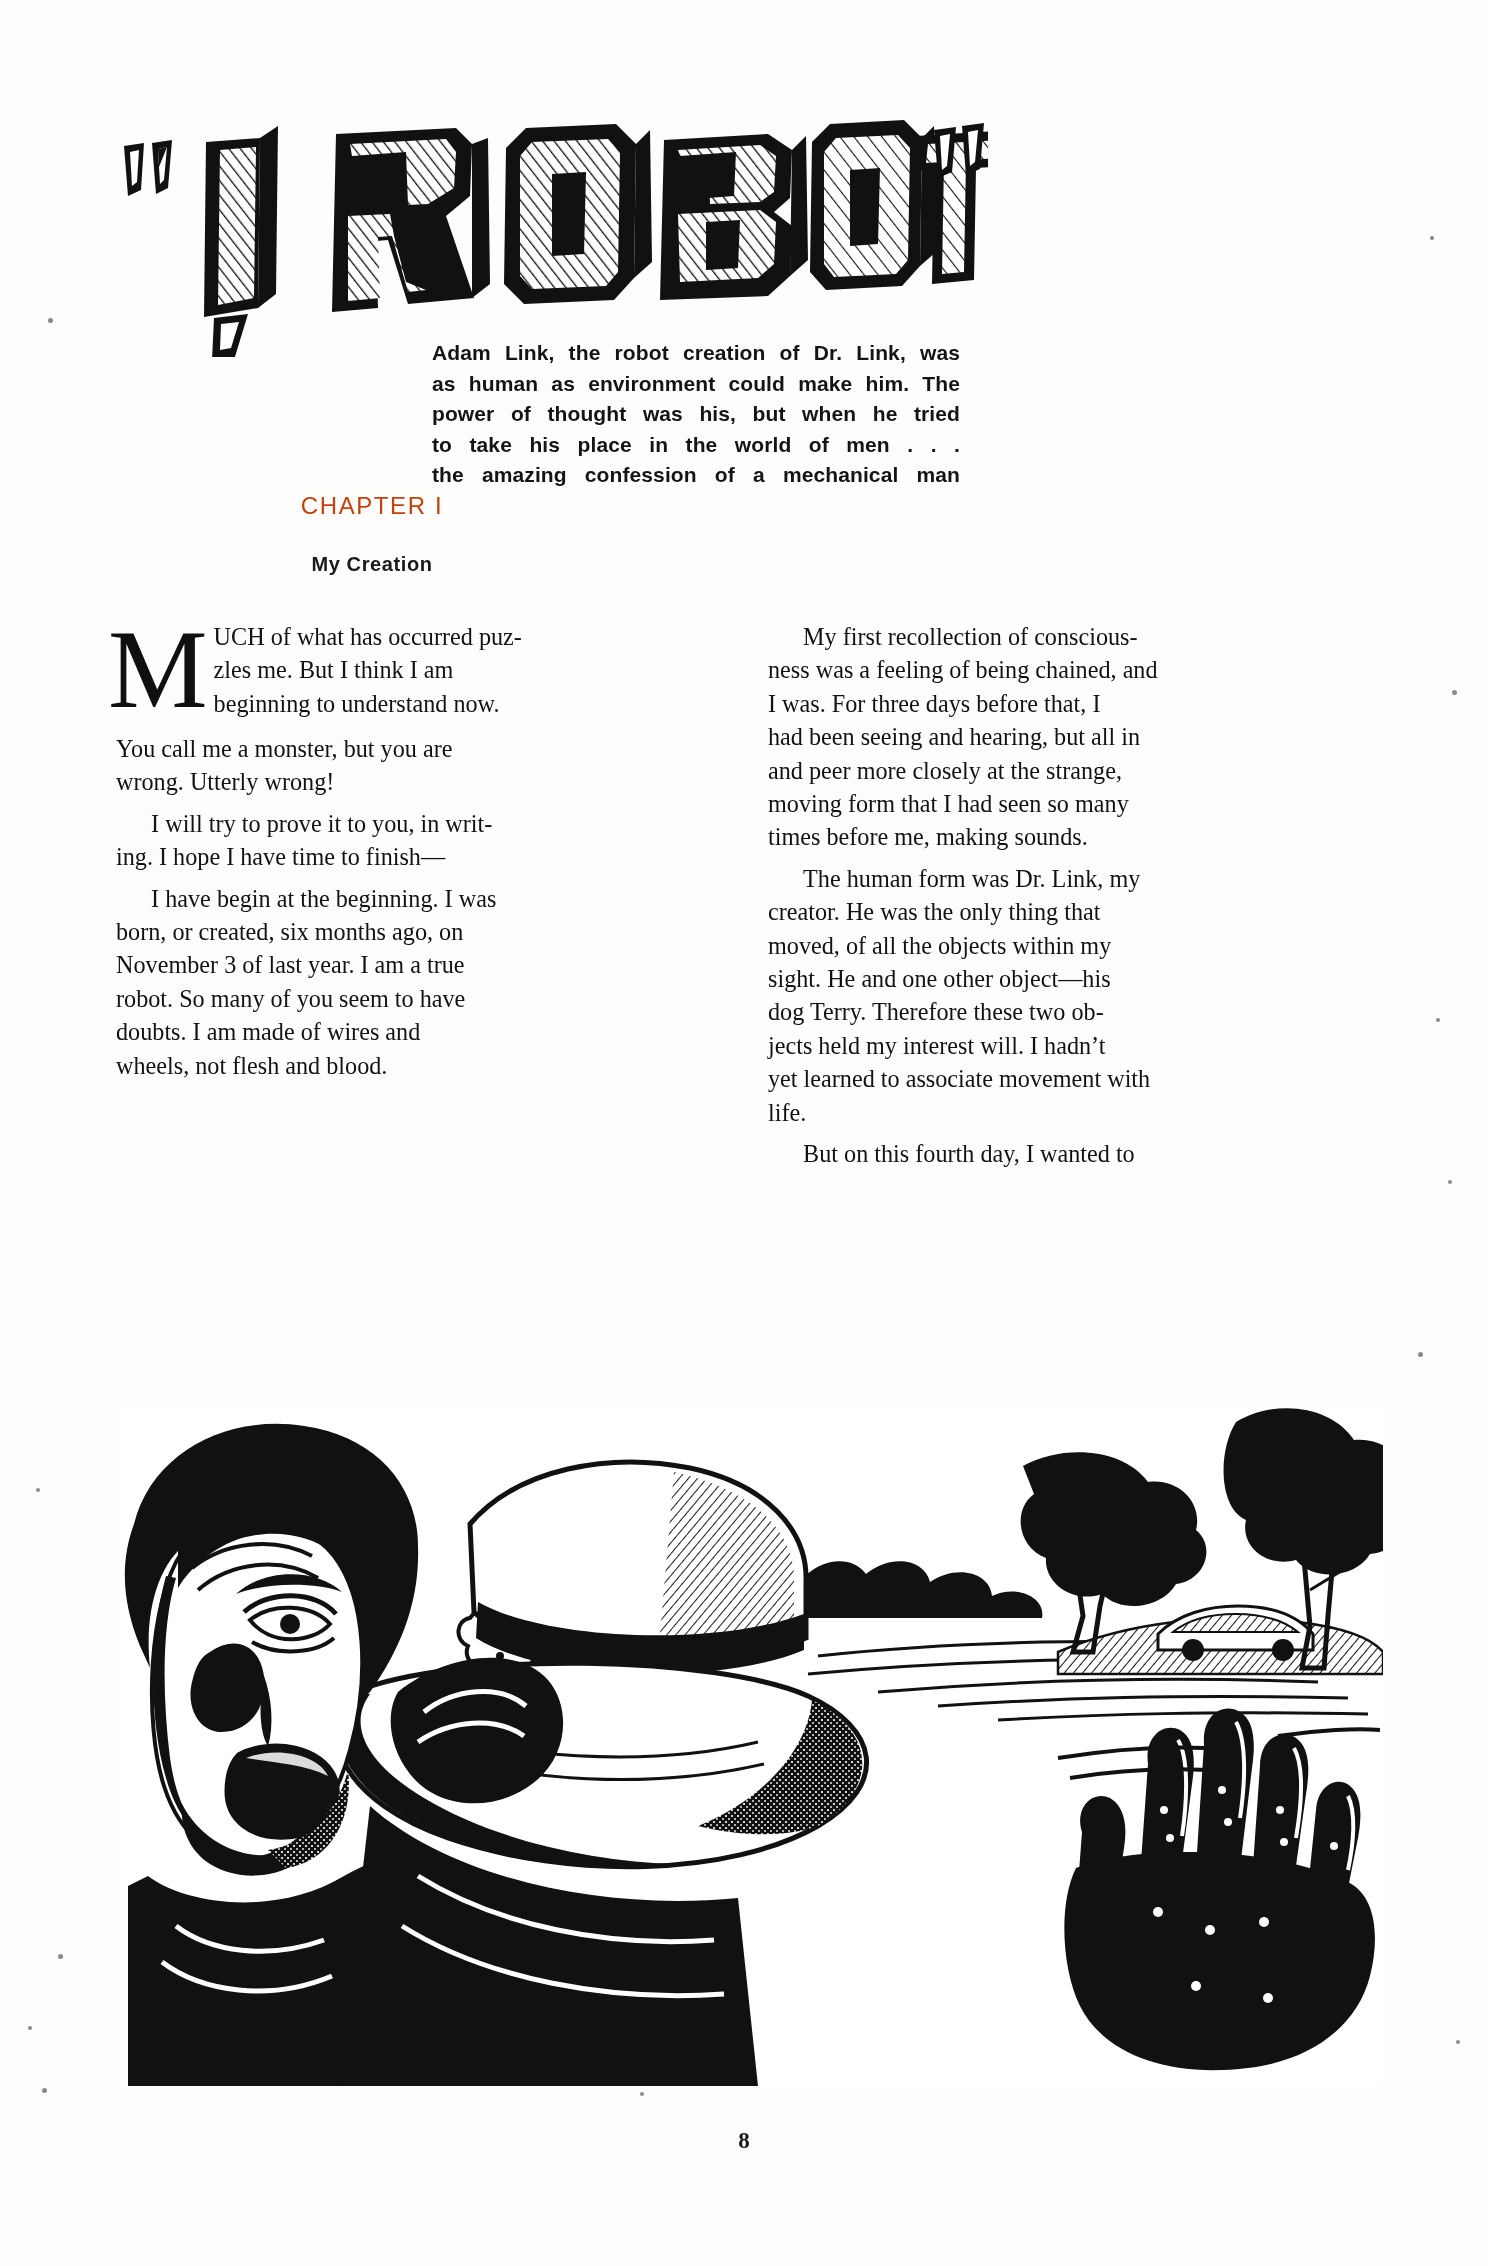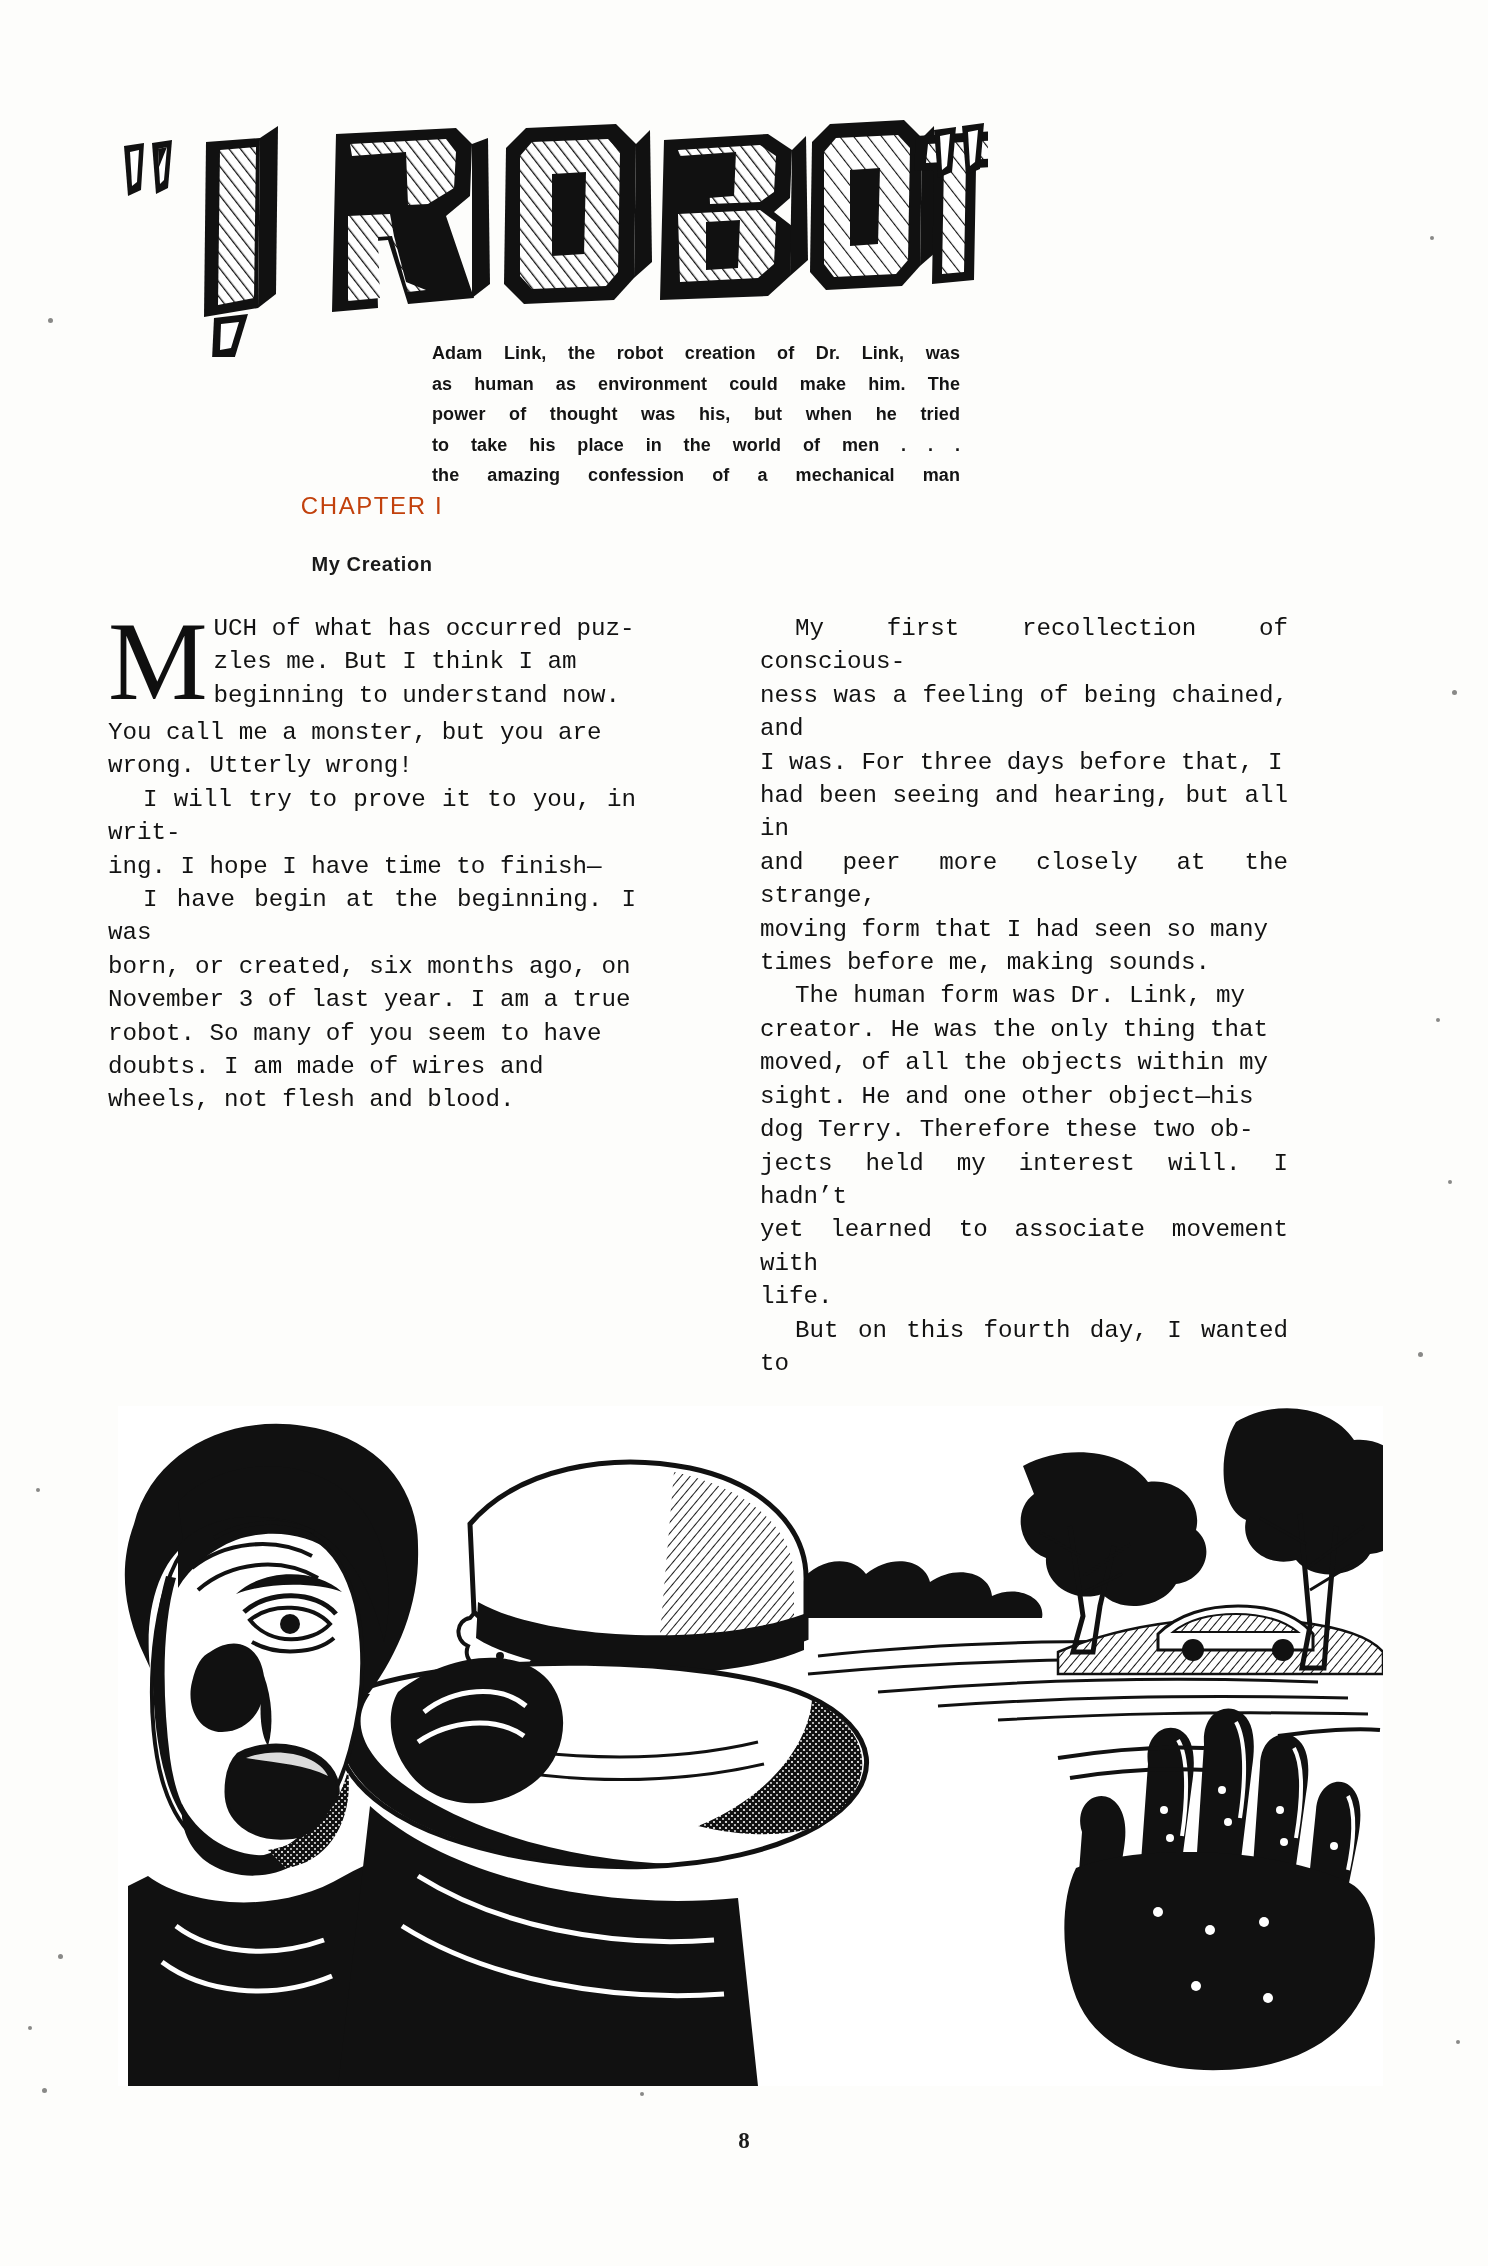--- a/index.html
+++ b/index.html
@@ -37,21 +37,21 @@
   .title-svg { display:block; width: 880px; height: 245px; }
 
   
   .blurb {
     position: absolute;
     left: 432px;
     top: 338px;
     width: 528px;
     font-family: "Liberation Sans", sans-serif;
     font-weight: bold;
-    font-size: 18px;
+    font-size: 21px;
     line-height: 30.5px;
     letter-spacing: .1px;
     color: #141414;
     text-align: justify;
     text-align-last: justify;
   }
   .blurb div { white-space: nowrap; }
 
   
   .chapter-head {
@@ -83,21 +83,21 @@
     position: absolute;
     font-size: 24.2px;
     line-height: 33.4px;
     color: #121212;
     text-align: justify;
     text-align-last: left;
   }
   .col-left  { left: 108px;  top: 612px; width: 528px; }
   .col-right { left: 760px;  top: 612px; width: 528px; }
 
-  .col p { margin: 0; text-indent: 1.45em; font-family: Liberation Mono, monospace; }
+  .col p { margin: 8px; text-indent: 1.45em; }
   .col p.first { text-indent: 0; }
 
   
   .dropcap-wrap { position: relative; min-height: 104px; }
   .dropcap {
     float: left;
     font-family: "Liberation Serif", serif;
     font-size: 112px;
     line-height: 94px;
     margin: 2px 6px 0 0;

